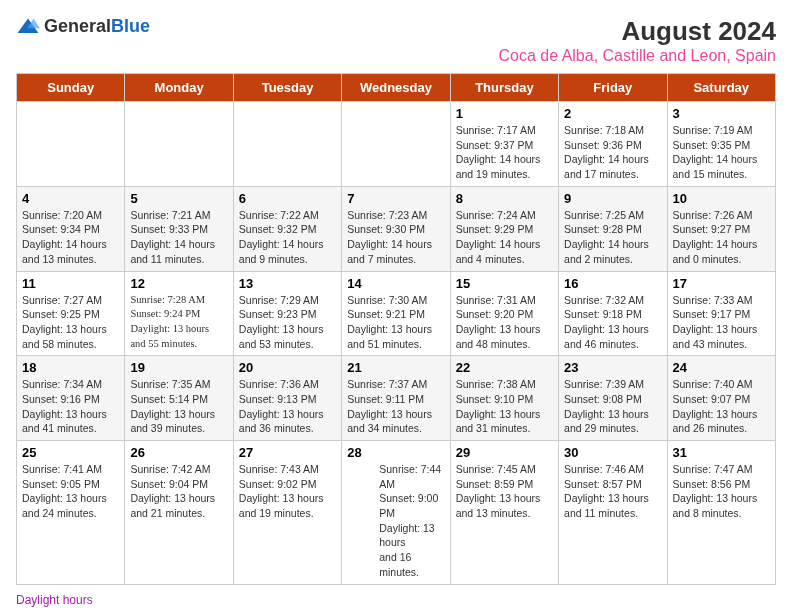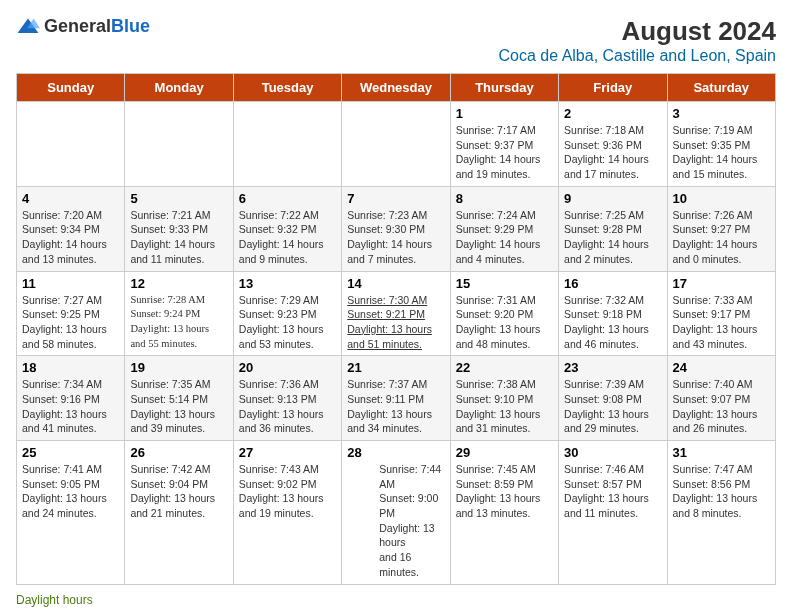--- a/index.html
+++ b/index.html
@@ -38,21 +38,21 @@
     .title-area {
       text-align: right;
     }
     .month-title {
       font-size: 26px;
       font-weight: bold;
       color: #333;
     }
     .subtitle {
       font-size: 16px;
-      color: #0369a1;
+      color: #ec4899;
     }
     .calendar {
       width: 100%;
       border-collapse: collapse;
       font-size: 11px;
     }
     .calendar th {
       background-color: #c2410c;
       color: #fff;
       text-align: center;
@@ -81,21 +81,21 @@
       font-size: 10.5px;
       color: #333;
       line-height: 1.4;
     }
     .empty-cell {
       background: #fff !important;
     }
     .footer-area {
       margin-top: 8px;
       font-size: 12px;
-      color: #4d7c0f;
+      color: #a21caf;
     }
   </style>
 </head>
 <body>
 
 <div class="header-area">
   <div class="logo">
     <svg class="logo-icon" viewBox="0 0 30 25" xmlns="http://www.w3.org/2000/svg">
       <polygon points="15,2 28,20 2,20" fill="#1a6abf"></polygon>
       <polygon points="22,2 30,14 14,14" fill="#4da6ff" opacity="0.7"></polygon>
@@ -218,21 +218,21 @@
         </td>
         <td>
           <span class="day-number">13</span>
           <div class="day-info" style="white-space: pre-line;">Sunrise: 7:29 AM
 Sunset: 9:23 PM
 Daylight: 13 hours
 and 53 minutes.</div>
         </td>
         <td>
           <span class="day-number">14</span>
-          <div class="day-info" style="white-space: pre-line; text-decoration: underline;">Sunrise: 7:30 AM
+          <div class="day-info" style="white-space: pre-line;">Sunrise: 7:30 AM
 Sunset: 9:21 PM
 Daylight: 13 hours
 and 51 minutes.</div>
         </td>
         <td>
           <span class="day-number">15</span>
           <div class="day-info" style="white-space: pre-line;">Sunrise: 7:31 AM
 Sunset: 9:20 PM
 Daylight: 13 hours
 and 48 minutes.</div>

